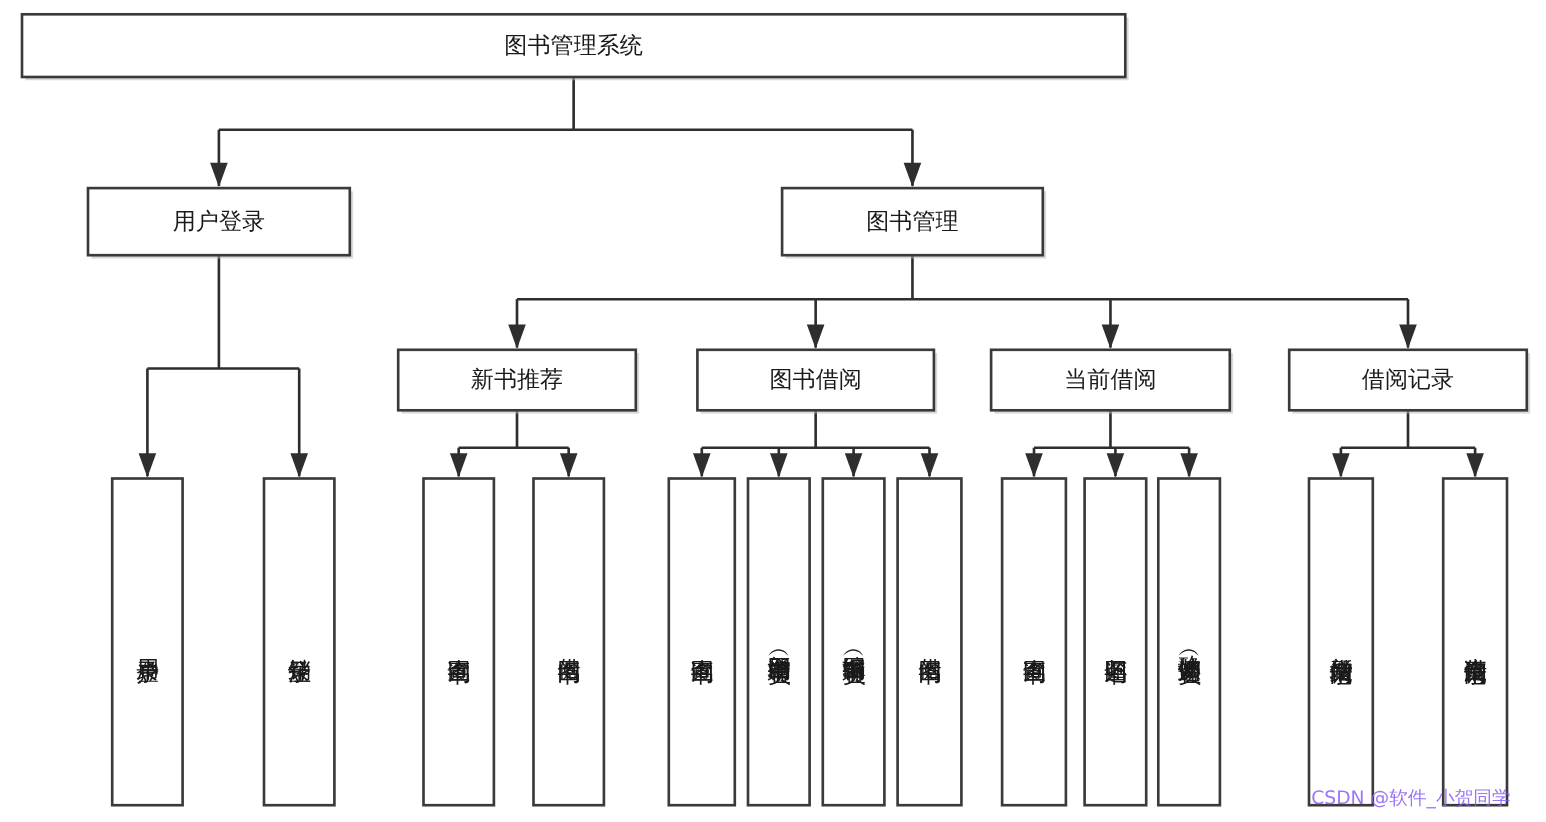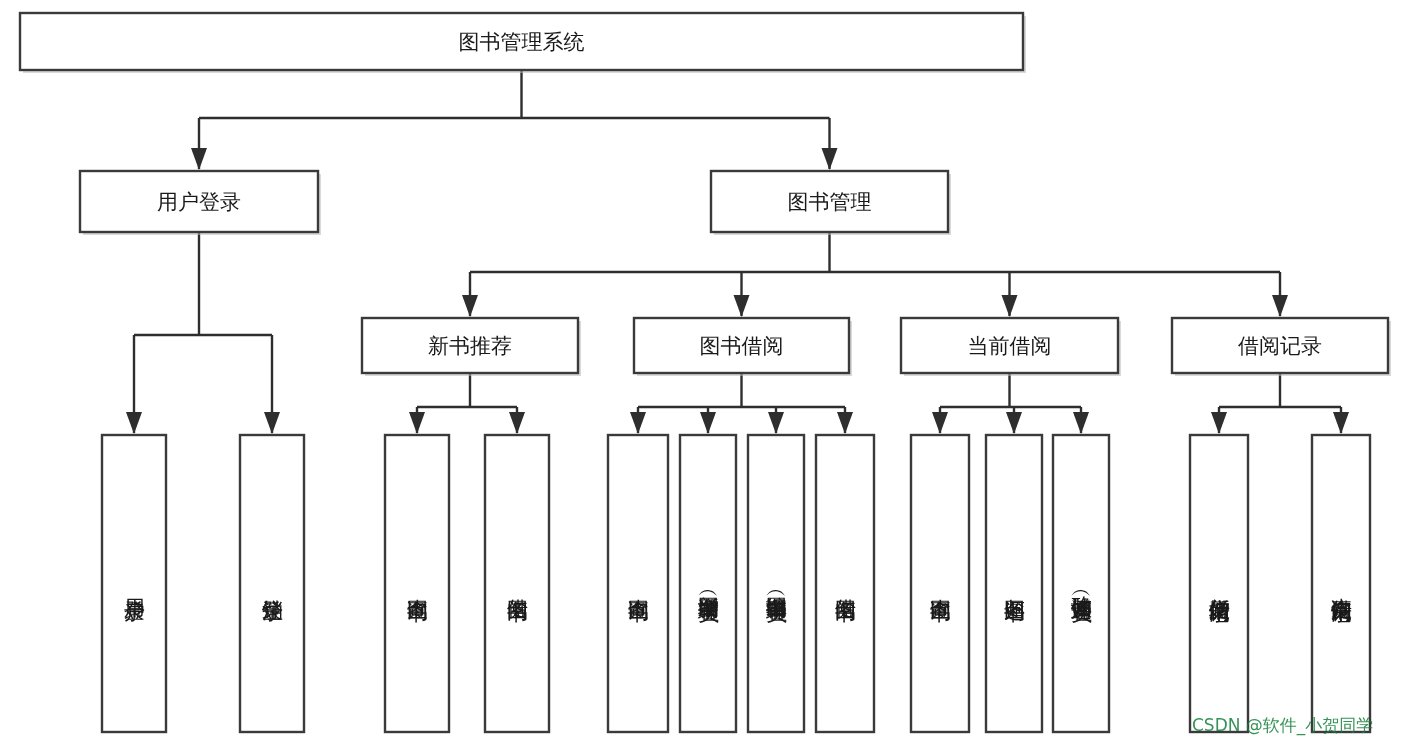--- a/index.html
+++ b/index.html
@@ -68,21 +68,21 @@
     letter-spacing: 1px;
     white-space: nowrap;
     pointer-events: none;
   }
   .watermark {
     position: absolute;
     left: 1192px;
     top: 714px;
     font-family: "DejaVu Sans", "Liberation Sans", sans-serif;
     font-size: 17px;
-    color: #15803d;
+    color: #8b5cf6;
     opacity: 0.85;
     white-space: nowrap;
   }
 </style>
 </head>
 <body>
 
 <div id="diagram-root">
 
   <svg id="tree-svg" viewBox="0 0 1405 747" xmlns="http://www.w3.org/2000/svg">

